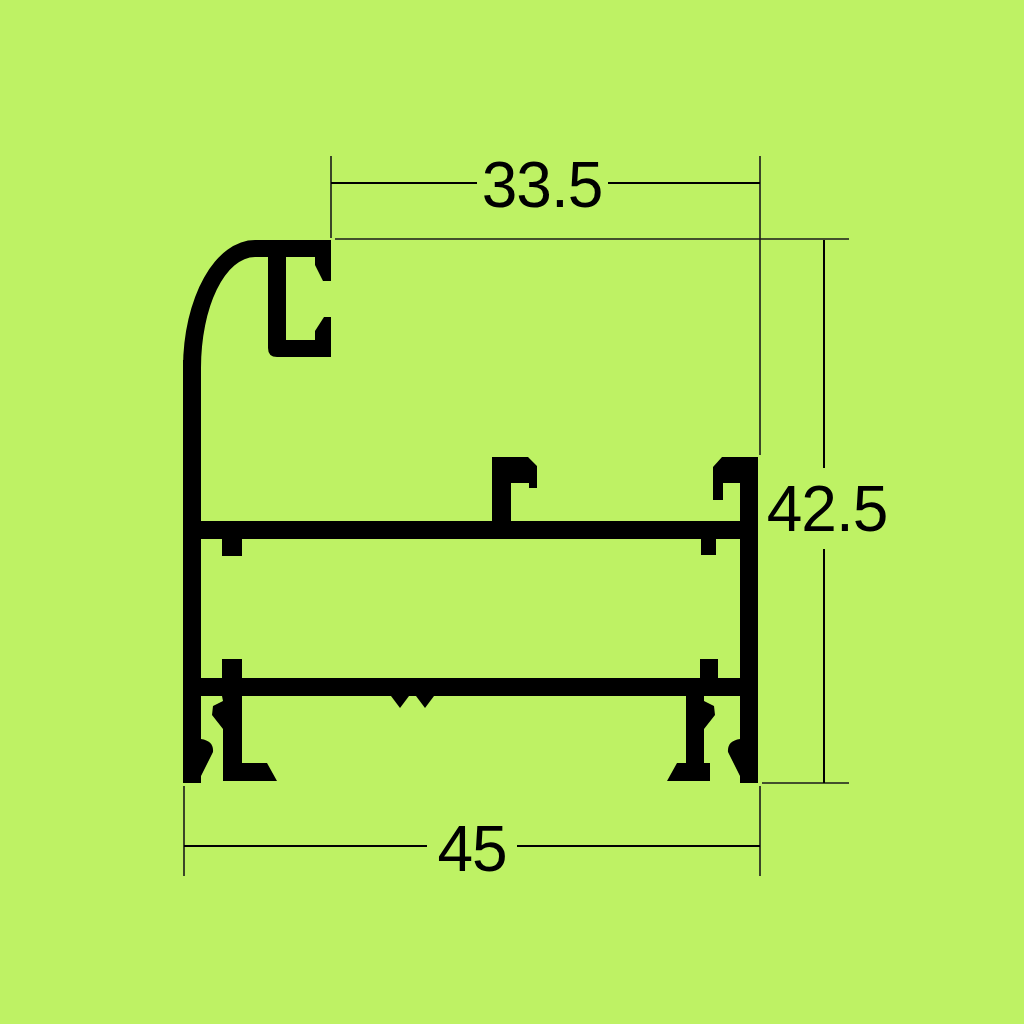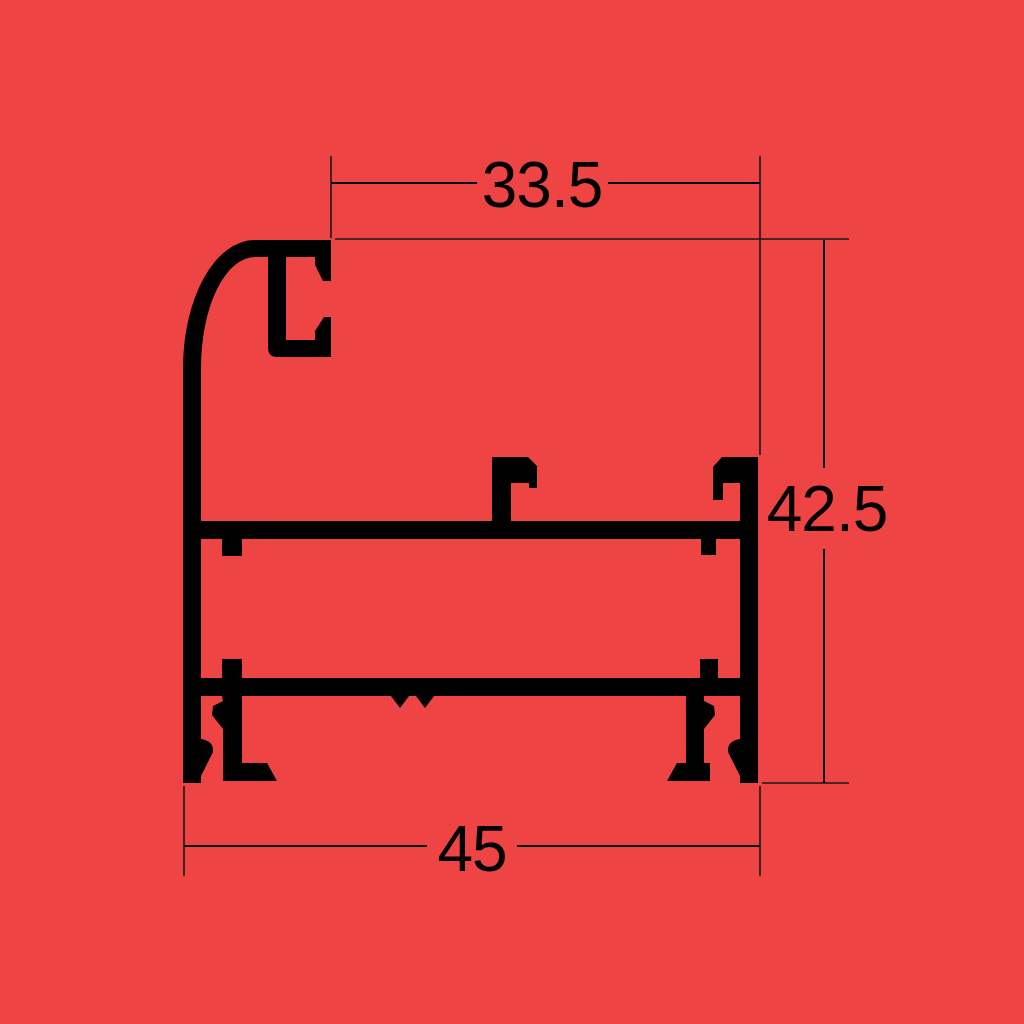--- a/index.html
+++ b/index.html
@@ -6,21 +6,21 @@
     margin: 0;
     padding: 0;
     background: #ffffff;
     width: 1024px;
     height: 1024px;
     overflow: hidden;
   }
   .canvas-wrap {
     width: 1024px;
     height: 1024px;
-    background: #ef4444;
+    background: #bef264;
   }
   svg { display: block; }
   .profile-fill { fill: #000000; stroke: none; }
   .dim-line { stroke: #000000; stroke-width: 2; fill: none; }
   .ext-line { stroke: #1a1a1a; stroke-width: 1.6; fill: none; }
   .dim-text {
     font-family: "Liberation Sans", "DejaVu Sans", sans-serif;
     font-size: 64px;
     font-weight: 400;
     fill: #000000;

